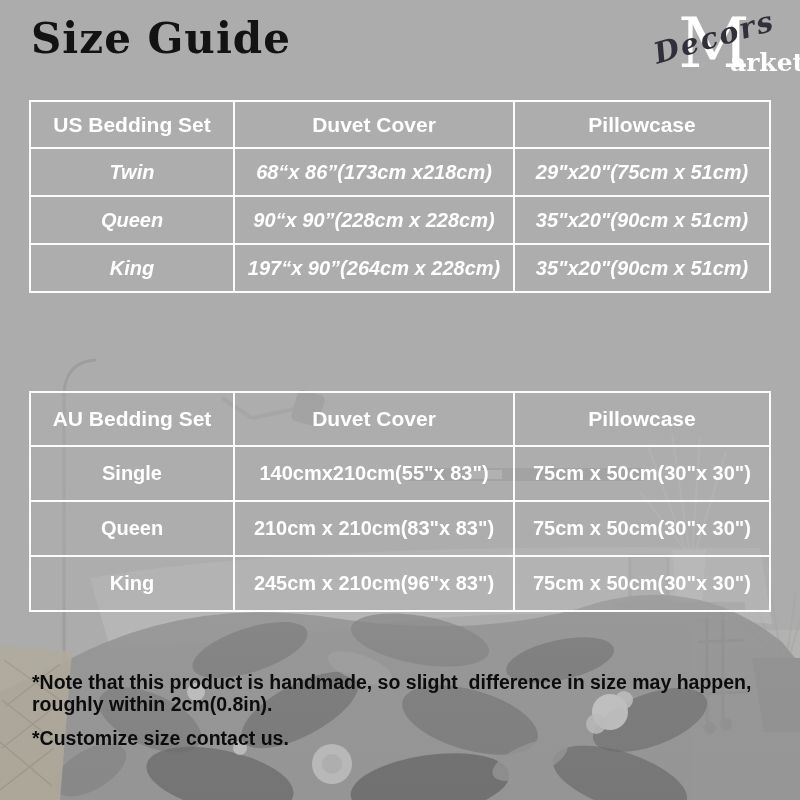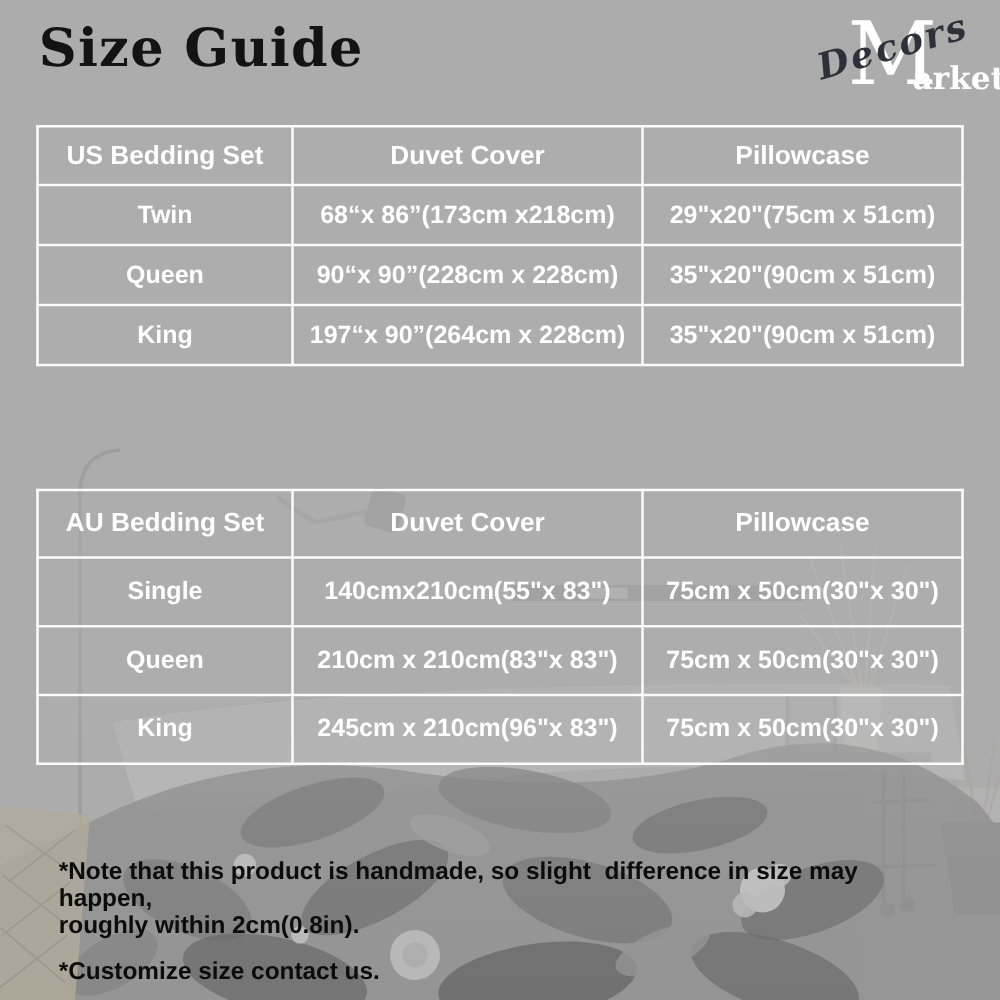--- a/index.html
+++ b/index.html
@@ -28,25 +28,25 @@
           transform:rotate(-16deg);}
   
   .t-mount{position:absolute;z-index:3;left:29px;}
   .t-mount0{top:100px;}
   .t-mount1{top:391px;}
   .size-table{border-collapse:collapse;table-layout:fixed;width:740px;}
   .size-table th,.size-table td{border:2px solid #fcfcfc;text-align:center;vertical-align:middle;
         color:#ffffff;background:rgba(176,176,176,0.28);padding:0;overflow:hidden;}
   .size-table th{font-size:21px;font-weight:700;}
   .size-table td{font-size:20px;font-weight:700;}
-  #size-table-0 th{height:45px;} #size-table-0 td{height:46px;}
+  #size-table-0 th{height:45px;} #size-table-0 td{height:46px;font-style:italic;}
   #size-table-1 th{height:52px;} #size-table-1 td{height:53px;border-radius:12px;}
   
   .notes{position:absolute;z-index:3;left:32px;top:672px;width:748px;color:#0c0c0c;}
-  .note{margin:15px;font-weight:700;font-size:19.5px;line-height:21.5px;white-space:pre-wrap;}
+  .note{margin:0;font-weight:700;font-size:19.5px;line-height:21.5px;white-space:pre-wrap;}
   .note+.note{margin-top:13px;}
 </style>
 </head>
 <body>
 
 <div class="canvas">
 
   <svg class="photo" viewBox="0 0 800 800">
     <rect x="0" y="0" width="800" height="800" fill="#acacac"></rect>
     <rect x="690" y="630" width="110" height="170" fill="#c2c2c2" opacity="0.45"></rect>

